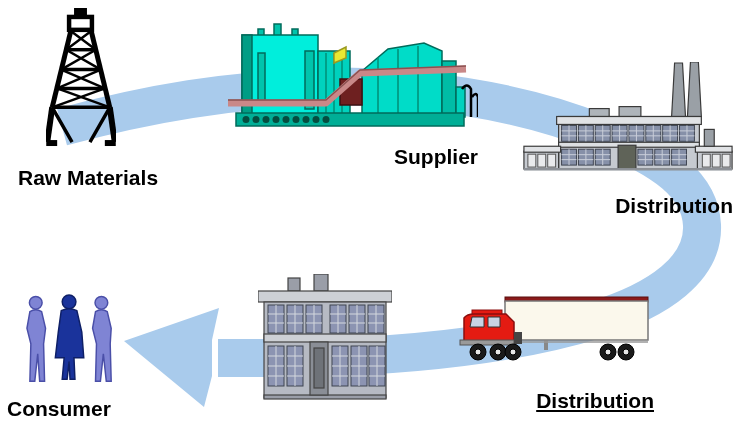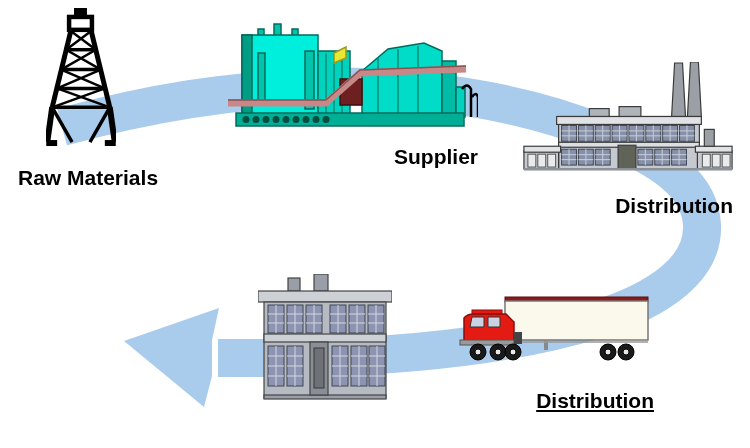--- a/index.html
+++ b/index.html
@@ -244,14 +244,31 @@
       <g>
         <use href="#cust-win-tall" x="10" y="72"></use>
           <use href="#cust-win-tall" x="29" y="72"></use>
         <use href="#cust-win-tall" x="74" y="72"></use>
           <use href="#cust-win-tall" x="93" y="72"></use>
         <use href="#cust-win-tall" x="111" y="72"></use>
       </g>
     </svg>
   </div>
 
+  <div class="node" style="left:6px;top:293px;width:140px;height:135px;">
+    <svg style="left:17px;top:0;" width="98" height="96" viewBox="0 0 100 98">
+      <g fill="#7F84D4" stroke="#4A4FA8" stroke-width="1.5">
+        <circle cx="13" cy="10" r="6.5"></circle>
+        <path d="M7,19 Q13,15 19,19 L23,36 L21,52 L22,90 L17,90 L15,62 L12,90 L7,90 L8,52 L4,36 Z"></path>
+      </g>
+      <g fill="#1A339B" stroke="#0E1F66" stroke-width="1.5">
+        <circle cx="47" cy="9" r="7"></circle>
+        <path d="M39,18 Q47,14 55,18 L60,40 L62,66 L52,66 L53,88 L48,88 L47,70 L45,88 L40,88 L42,66 L33,66 L36,40 Z"></path>
+      </g>
+      <g fill="#7F84D4" stroke="#4A4FA8" stroke-width="1.5">
+        <circle cx="80" cy="10" r="6.5"></circle>
+        <path d="M74,19 Q80,15 86,19 L90,36 L89,52 L90,90 L85,90 L82,62 L79,90 L74,90 L75,52 L71,36 Z"></path>
+      </g>
+    </svg>
+    <div class="node-label" style="left:1px;top:105px;">Consumer</div>
+  </div>
 
 </div>
 
 </body></html>

